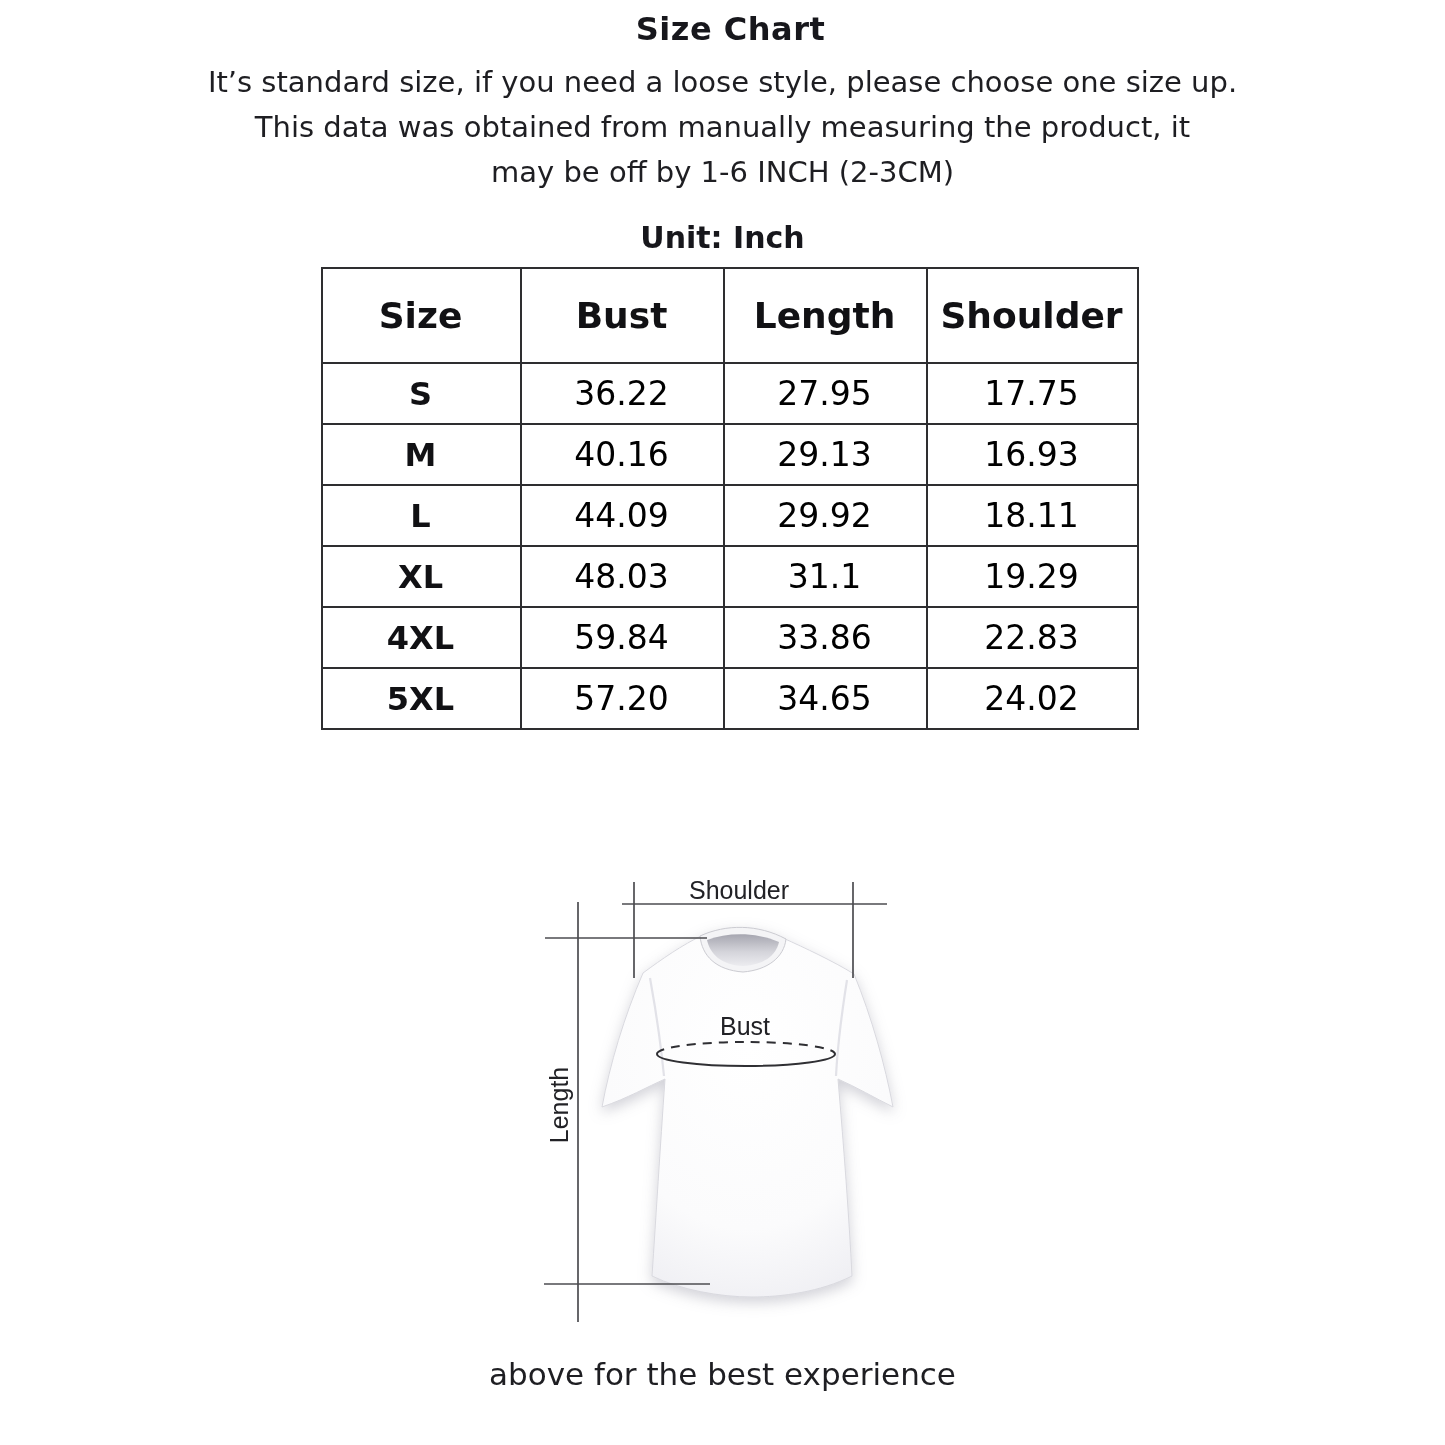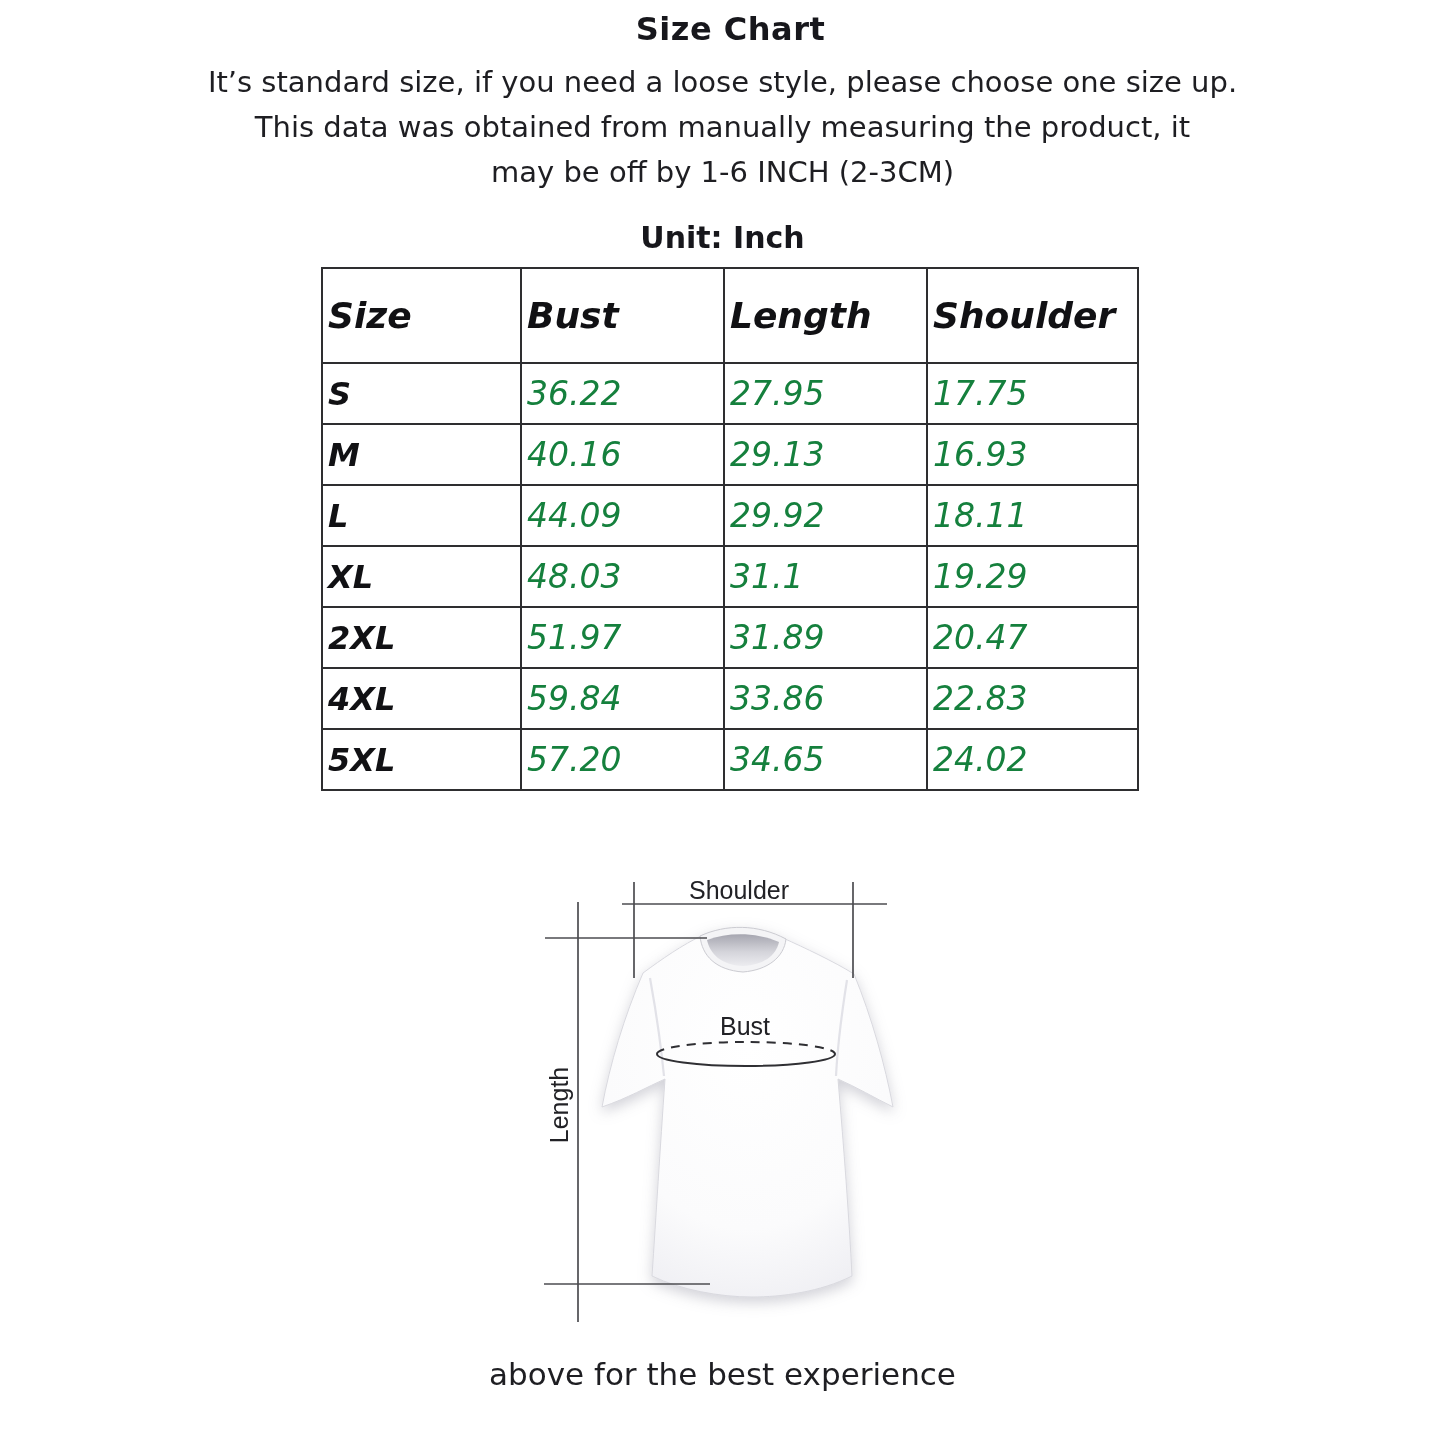--- a/index.html
+++ b/index.html
@@ -56,37 +56,36 @@
     table-layout: fixed;
   }
   table.size-table col.c1 { width: 199px; }
   table.size-table col.c2 { width: 203px; }
   table.size-table col.c3 { width: 203px; }
   table.size-table col.c4 { width: 211px; }
   table.size-table th,
   table.size-table td {
     border: 2px solid #2e2e30;
     padding: 0 7px 0 5px;
-    text-align: left;
+    text-align: center;
     vertical-align: middle;
     white-space: nowrap;
     overflow: hidden;
-    font-style: italic;
   }
   table.size-table thead tr { height: 95px; }
   table.size-table tbody tr { height: 61px; }
   table.size-table th {
     font-size: 36px;
     font-weight: 800;
     color: #111114;
   }
   table.size-table td {
     font-size: 33px;
     font-weight: 400;
-    color: #15803d;
+    color: #000000;
   }
   table.size-table td.size-cell {
     font-weight: 800;
     font-size: 32px;
     color: #111114;
   }
   .diagram-wrap {
     position: absolute;
     left: 500px;
     top: 860px;
@@ -159,26 +158,20 @@
       <td class="size-cell">L</td>
       <td>44.09</td>
       <td>29.92</td>
       <td>18.11</td>
     </tr>
     <tr>
       <td class="size-cell">XL</td>
       <td>48.03</td>
       <td>31.1</td>
       <td>19.29</td>
-    </tr>
-    <tr>
-      <td class="size-cell">2XL</td>
-      <td>51.97</td>
-      <td>31.89</td>
-      <td>20.47</td>
     </tr>
     <tr>
       <td class="size-cell">4XL</td>
       <td>59.84</td>
       <td>33.86</td>
       <td>22.83</td>
     </tr>
     <tr>
       <td class="size-cell">5XL</td>
       <td>57.20</td>

